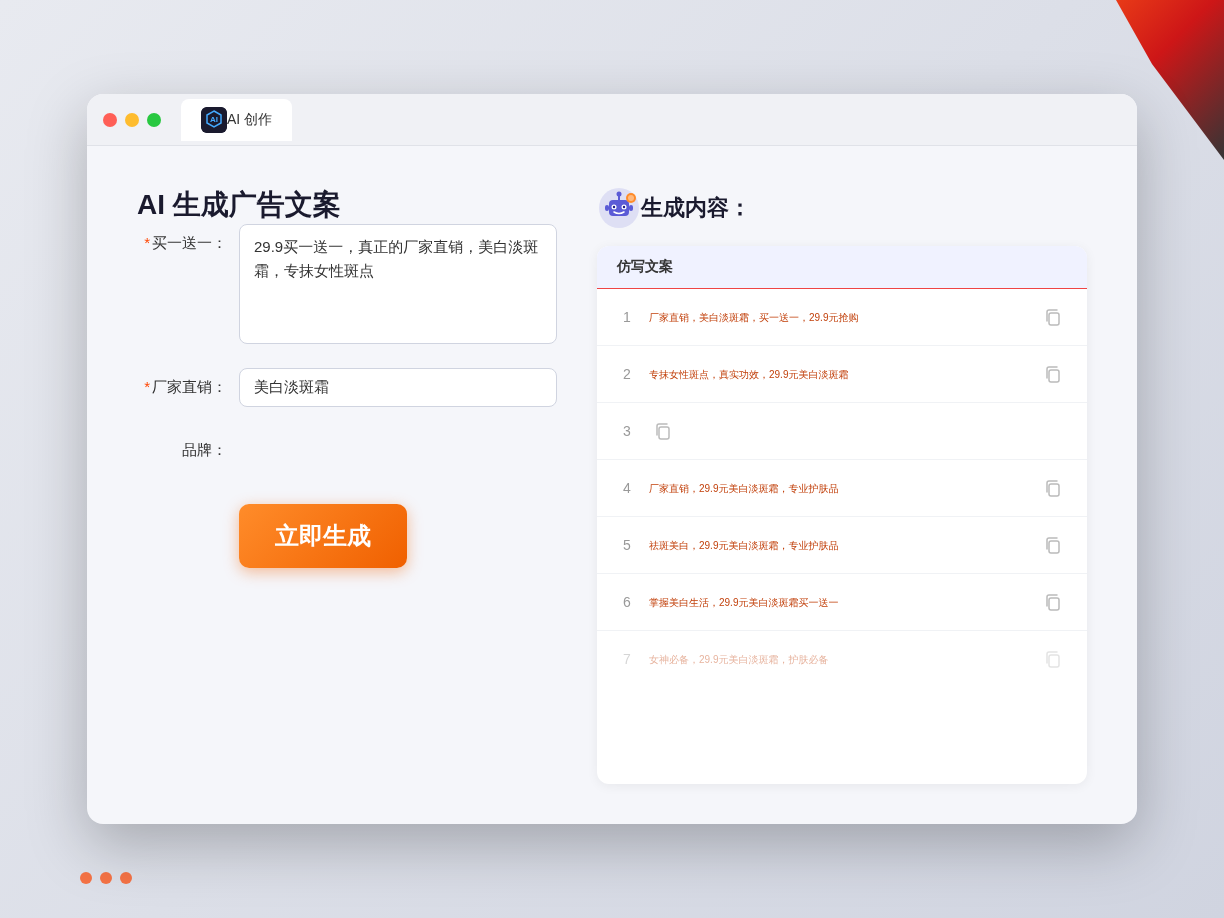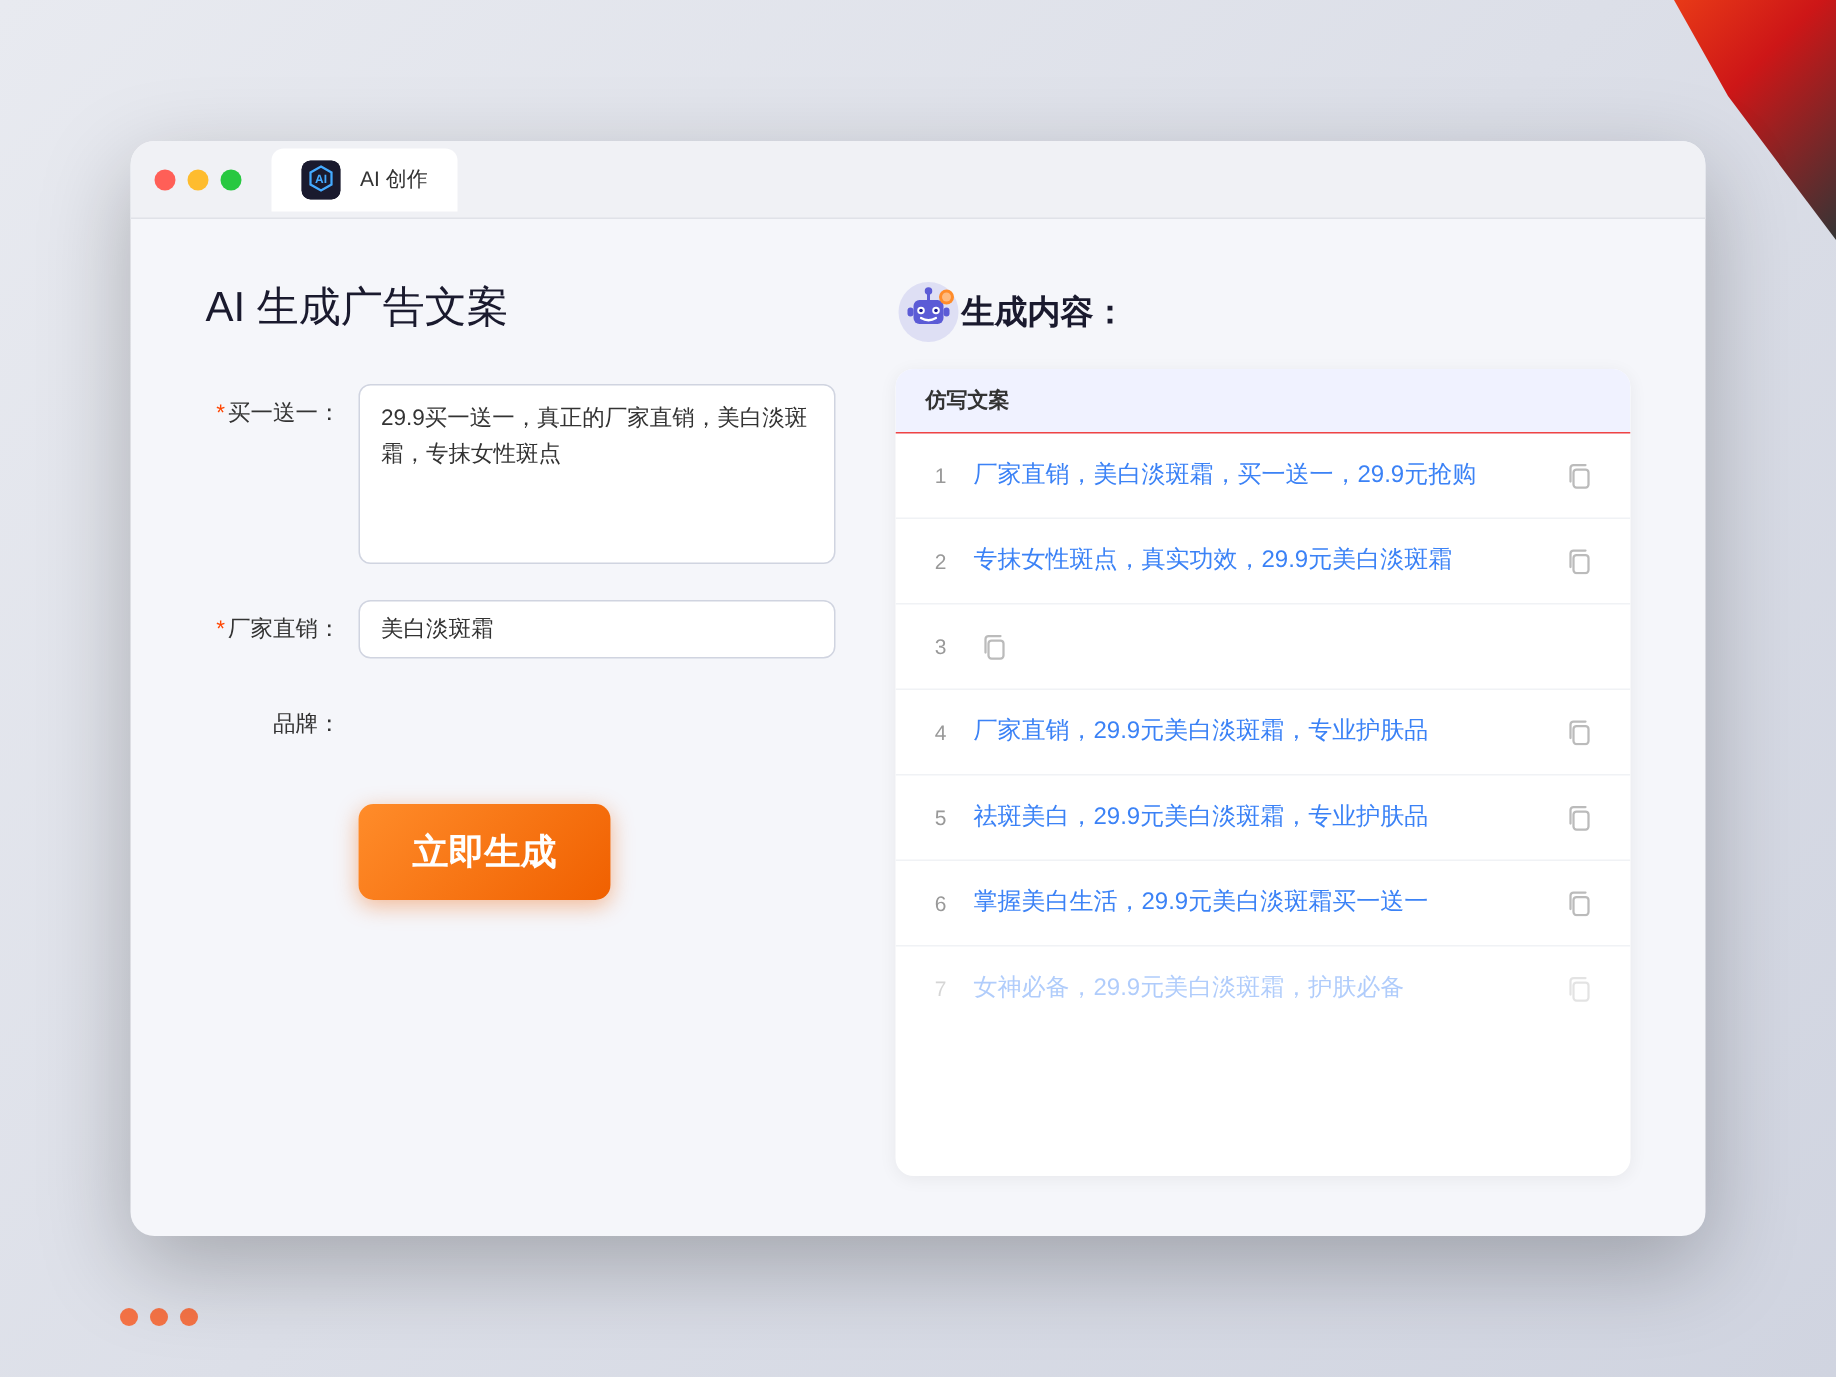--- a/index.html
+++ b/index.html
@@ -73,21 +73,21 @@
       border-radius: 50%;
       cursor: pointer;
     }
     .btn-close { background: #ff5f57; }
     .btn-minimize { background: #febc2e; }
     .btn-maximize { background: #28c840; }
 
     .tab {
       display: flex;
       align-items: center;
-      gap: 13px;
+      gap: 0;
       background: #ffffff;
       padding: 8px 20px;
       border-radius: 8px 8px 0 0;
       font-size: 14px;
       color: #333;
       font-weight: 500;
     }
 
     
     .content-area {
@@ -99,23 +99,22 @@
     }
 
     
     .left-panel {
       width: 420px;
       flex-shrink: 0;
     }
 
     .page-title {
       font-size: 28px;
-      font-weight: 400;
+      font-weight: 700;
       color: #1a1a2e;
-      margin-bottom: 32px;
     }
 
     .form-row {
       display: flex;
       align-items: flex-start;
       margin-bottom: 24px;
     }
 
     .form-label {
       font-size: 15px;
@@ -220,22 +219,22 @@
 
     .result-num {
       font-size: 14px;
       color: #999;
       min-width: 20px;
       text-align: center;
     }
 
     .result-text {
       flex: 1;
-      font-size: 16px;
-      color: #3b82f6;
+      font-size: 10px;
+      color: #c2410c;
       line-height: 1.5;
     }
 
     .copy-btn {
       width: 28px; height: 28px;
       border: none;
       background: none;
       cursor: pointer;
       color: #bbb;
       display: flex;

